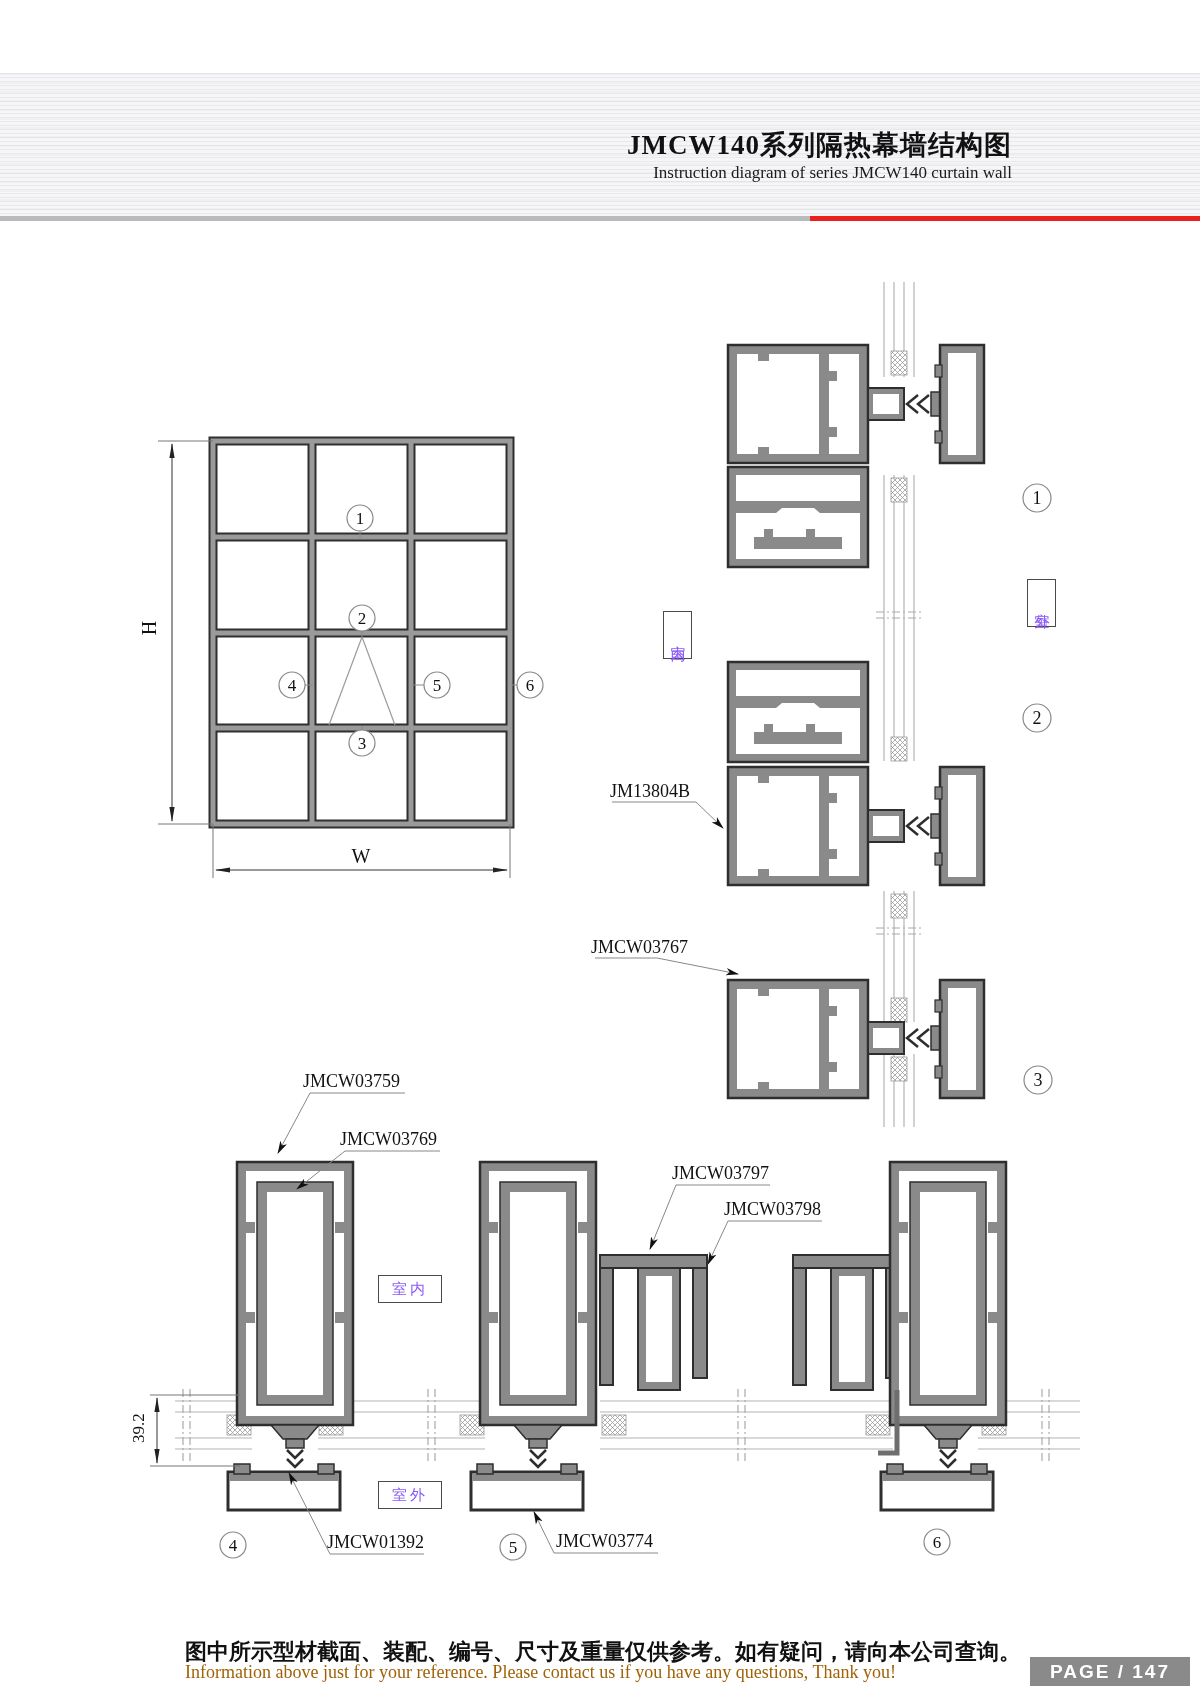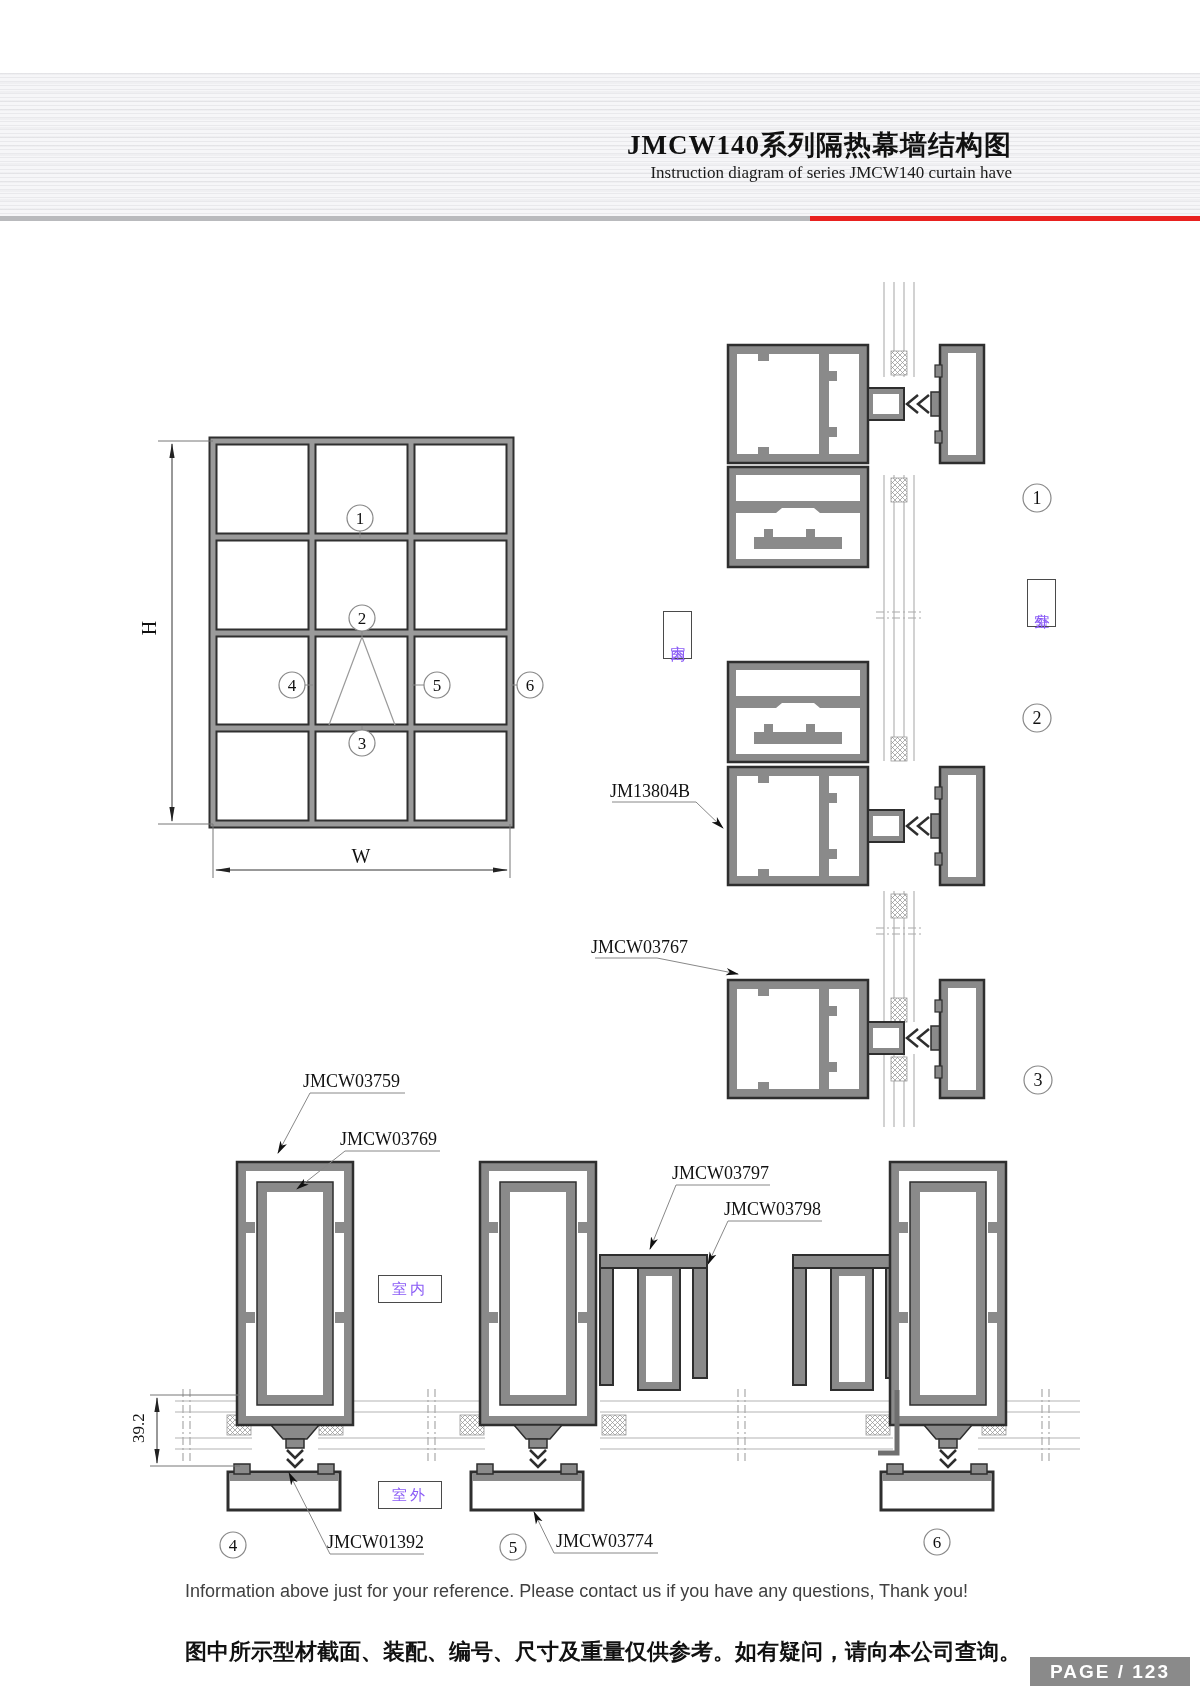--- a/index.html
+++ b/index.html
@@ -22,36 +22,36 @@
   .drawing{position:absolute;top:0;left:0;}
   svg text{font-family:"Liberation Serif", serif;fill:#111;}
   .io-box{position:absolute;border:1px solid #4a4a4a;background:#fff;color:#8b5cf6;
           font-family:"Liberation Serif", serif;font-size:15px;display:flex;
           align-items:center;justify-content:center;}
   .io-vert{writing-mode:vertical-rl;text-orientation:upright;letter-spacing:2px;}
   .io-horiz{letter-spacing:3px;}
   
   .note-cn{position:absolute;left:185px;top:1592px;width:900px;font-family:"Liberation Sans",sans-serif;
            font-weight:bold;font-size:22px;color:#111;}
-  .note-en{position:absolute;left:185px;top:1536px;width:900px;font-family:Liberation Sans, sans-serif;
-           font-size:18px;color:#404040;}
+  .note-en{position:absolute;left:185px;top:1617px;width:900px;font-family:Liberation Serif, serif;
+           font-size:18px;color:#a16207;}
   .page-badge{position:absolute;left:1030px;top:1612px;width:160px;height:29px;background:#8a8a8a;
            color:#fff;font-family:"Liberation Sans",sans-serif;font-weight:bold;font-size:19px;
            text-align:center;line-height:29px;letter-spacing:2px;}
 </style>
 </head>
 <body>
 
 <div class="page">
 
   <div class="header">
     <div class="stripes"></div>
     <div class="titles">
       <div class="title-cn">JMCW140系列隔热幕墙结构图</div>
-      <div class="title-en">Instruction diagram of series JMCW140 curtain have</div>
+      <div class="title-en">Instruction diagram of series JMCW140 curtain wall</div>
     </div>
     <div class="divider">
       <span class="div-gray"></span><span class="div-red"></span>
     </div>
   </div>
 
   <svg class="drawing" width="1200" height="1560" viewBox="0 0 1200 1560">
     <defs>
       <pattern id="ht" width="5" height="5" patternUnits="userSpaceOnUse">
         <rect width="5" height="5" fill="#fff"></rect>
@@ -356,15 +356,15 @@
     </g>
   </svg>
 
   <div class="io-box io-vert" style="left:663px;top:566px;width:27px;height:46px;">室内</div>
   <div class="io-box io-vert" style="left:1027px;top:534px;width:27px;height:46px;">室外</div>
   <div class="io-box io-horiz" style="left:378px;top:1230px;width:62px;height:26px;">室内</div>
   <div class="io-box io-horiz" style="left:378px;top:1436px;width:62px;height:26px;">室外</div>
 
   <div class="note-cn">图中所示型材截面、装配、编号、尺寸及重量仅供参考。如有疑问，请向本公司查询。</div>
   <div class="note-en">Information above just for your reference. Please contact us if you have any questions, Thank you!</div>
-  <div class="page-badge">PAGE / 123</div>
+  <div class="page-badge">PAGE / 147</div>
 
 </div>
 
 </body></html>

